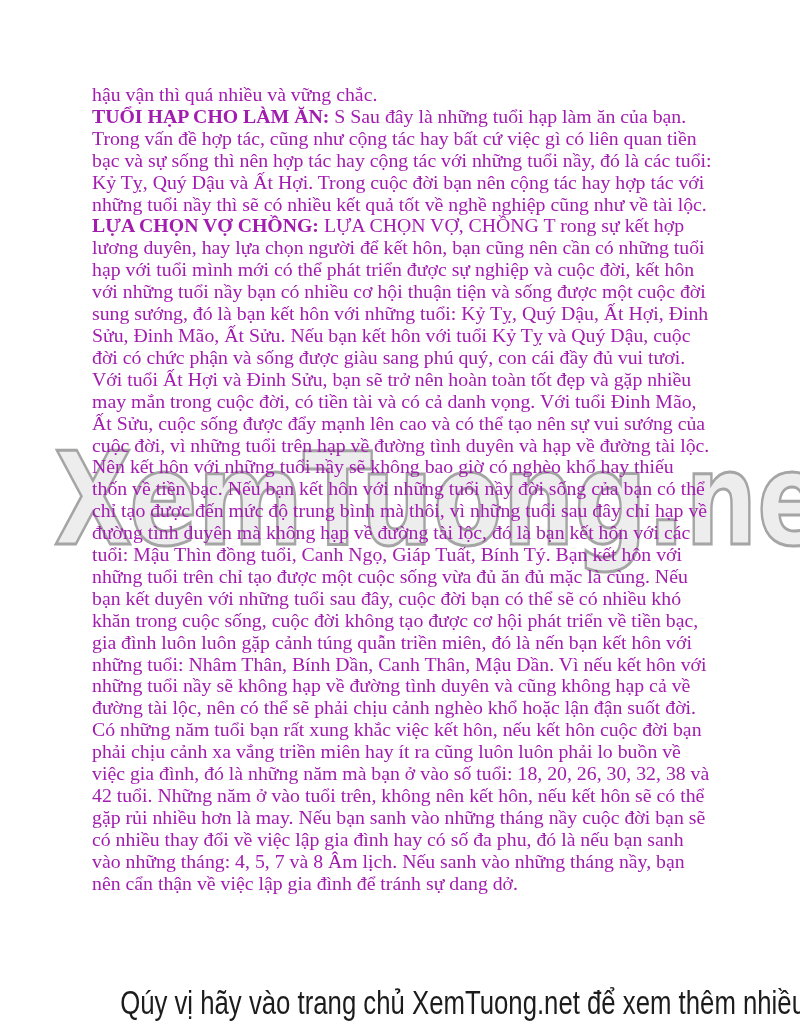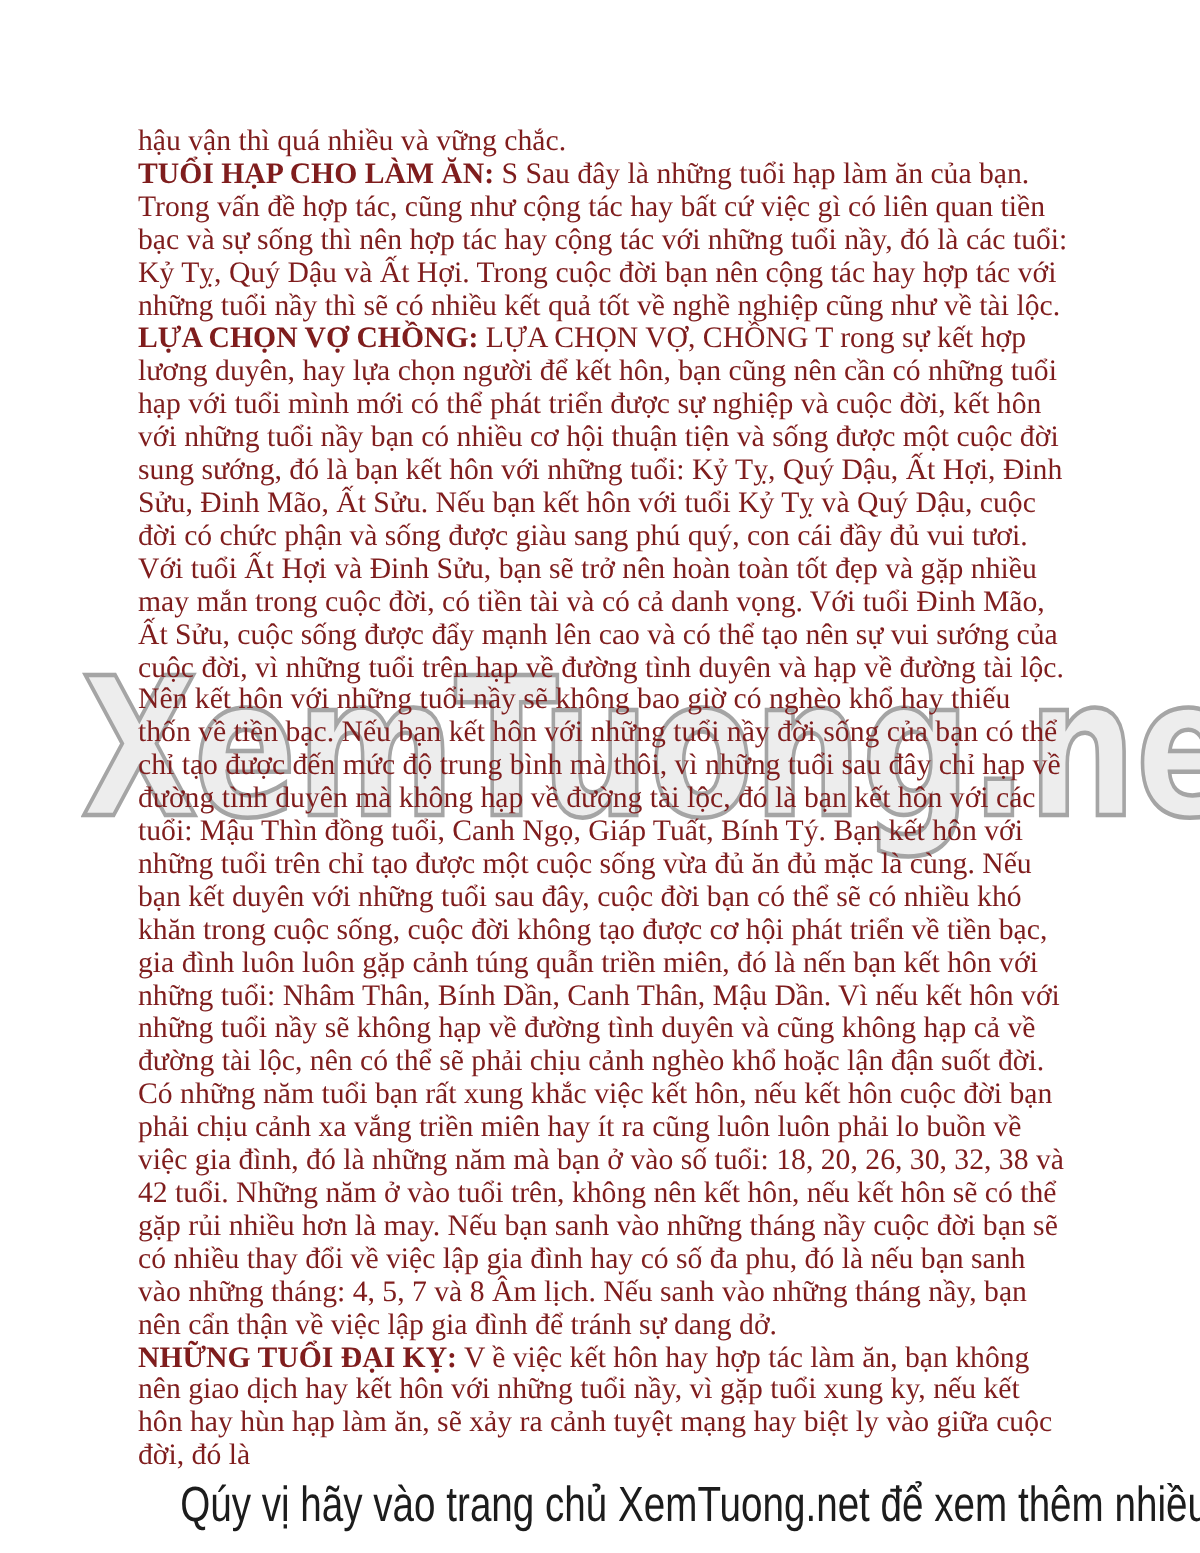--- a/index.html
+++ b/index.html
@@ -28,21 +28,21 @@
     user-select: none;
   }
   .content {
     position: absolute;
     left: 92px;
     top: 84px;
     width: 620px;
     z-index: 1;
     font-size: 19.8px;
     line-height: 21.9px;
-    color: #7f1d1d;
+    color: #a21caf;
     text-align: left;
   }
   .content p { margin: 0; padding: 0; }
   .content strong { font-weight: bold; text-align: center; }
   .footer {
     position: absolute;
     left: 0;
     top: 984px;
     width: 800px;
     z-index: 1;
@@ -64,21 +64,20 @@
 <body>
 
 <div class="page">
 
   <div class="watermark">XemTuong.net</div>
 
   <div class="content">
       <p>hậu vận thì quá nhiều và vững chắc.</p>
       <p><strong>TUỔI HẠP CHO LÀM ĂN:</strong> S Sau đây là những tuổi hạp làm ăn của bạn. Trong vấn đề hợp tác, cũng như cộng tác hay bất cứ việc gì có liên quan tiền bạc và sự sống thì nên hợp tác hay cộng tác với những tuổi nầy, đó là các tuổi: Kỷ Tỵ, Quý Dậu và Ất Hợi. Trong cuộc đời bạn nên cộng tác hay hợp tác với những tuổi nầy thì sẽ có nhiều kết quả tốt về nghề nghiệp cũng như về tài lộc.</p>
       <p><strong>LỰA CHỌN VỢ CHỒNG:</strong> LỰA CHỌN VỢ, CHỒNG T rong sự kết hợp lương duyên, hay lựa chọn người để kết hôn, bạn cũng nên cần có những tuổi hạp với tuổi mình mới có thể phát triển được sự nghiệp và cuộc đời, kết hôn với những tuổi nầy bạn có nhiều cơ hội thuận tiện và sống được một cuộc đời sung sướng, đó là bạn kết hôn với những tuổi: Kỷ Tỵ, Quý Dậu, Ất Hợi, Đinh Sửu, Đinh Mão, Ất Sửu. Nếu bạn kết hôn với tuổi Kỷ Tỵ và Quý Dậu, cuộc đời có chức phận và sống được giàu sang phú quý, con cái đầy đủ vui tươi. Với tuổi Ất Hợi và Đinh Sửu, bạn sẽ trở nên hoàn toàn tốt đẹp và gặp nhiều may mắn trong cuộc đời, có tiền tài và có cả danh vọng. Với tuổi Đinh Mão, Ất Sửu, cuộc sống được đẩy mạnh lên cao và có thể tạo nên sự vui sướng của cuộc đời, vì những tuổi trên hạp về đường tình duyên và hạp về đường tài lộc. Nên kết hôn với những tuổi nầy sẽ không bao giờ có nghèo khổ hay thiếu thốn về tiền bạc. Nếu bạn kết hôn với những tuổi nầy đời sống của bạn có thể chỉ tạo được đến mức độ trung bình mà thôi, vì những tuổi sau đây chỉ hạp về đường tình duyên mà không hạp về đường tài lộc, đó là bạn kết hôn với các tuổi: Mậu Thìn đồng tuổi, Canh Ngọ, Giáp Tuất, Bính Tý. Bạn kết hôn với những tuổi trên chỉ tạo được một cuộc sống vừa đủ ăn đủ mặc là cùng. Nếu bạn kết duyên với những tuổi sau đây, cuộc đời bạn có thể sẽ có nhiều khó khăn trong cuộc sống, cuộc đời không tạo được cơ hội phát triển về tiền bạc, gia đình luôn luôn gặp cảnh túng quẫn triền miên, đó là nến bạn kết hôn với những tuổi: Nhâm Thân, Bính Dần, Canh Thân, Mậu Dần. Vì nếu kết hôn với những tuổi nầy sẽ không hạp về đường tình duyên và cũng không hạp cả về đường tài lộc, nên có thể sẽ phải chịu cảnh nghèo khổ hoặc lận đận suốt đời. Có những năm tuổi bạn rất xung khắc việc kết hôn, nếu kết hôn cuộc đời bạn phải chịu cảnh xa vắng triền miên hay ít ra cũng luôn luôn phải lo buồn về việc gia đình, đó là những năm mà bạn ở vào số tuổi: 18, 20, 26, 30, 32, 38 và 42 tuổi. Những năm ở vào tuổi trên, không nên kết hôn, nếu kết hôn sẽ có thể gặp rủi nhiều hơn là may. Nếu bạn sanh vào những tháng nầy cuộc đời bạn sẽ có nhiều thay đổi về việc lập gia đình hay có số đa phu, đó là nếu bạn sanh vào những tháng: 4, 5, 7 và 8 Âm lịch. Nếu sanh vào những tháng nầy, bạn nên cẩn thận về việc lập gia đình để tránh sự dang dở.</p>
-      <p><strong>NHỮNG TUỔI ĐẠI KỴ:</strong> V ề việc kết hôn hay hợp tác làm ăn, bạn không nên giao dịch hay kết hôn với những tuổi nầy, vì gặp tuổi xung ky, nếu kết hôn hay hùn hạp làm ăn, sẽ xảy ra cảnh tuyệt mạng hay biệt ly vào giữa cuộc đời, đó là</p>
     </div>
 
   <div class="footer">
     <span class="footer-inner">
       <span>Qúy vị hãy vào trang chủ </span><span class="footer-link">XemTuong.net</span><span> để xem thêm nhiều mục hay khác</span>
     </span>
   </div>
 
 </div>
 

